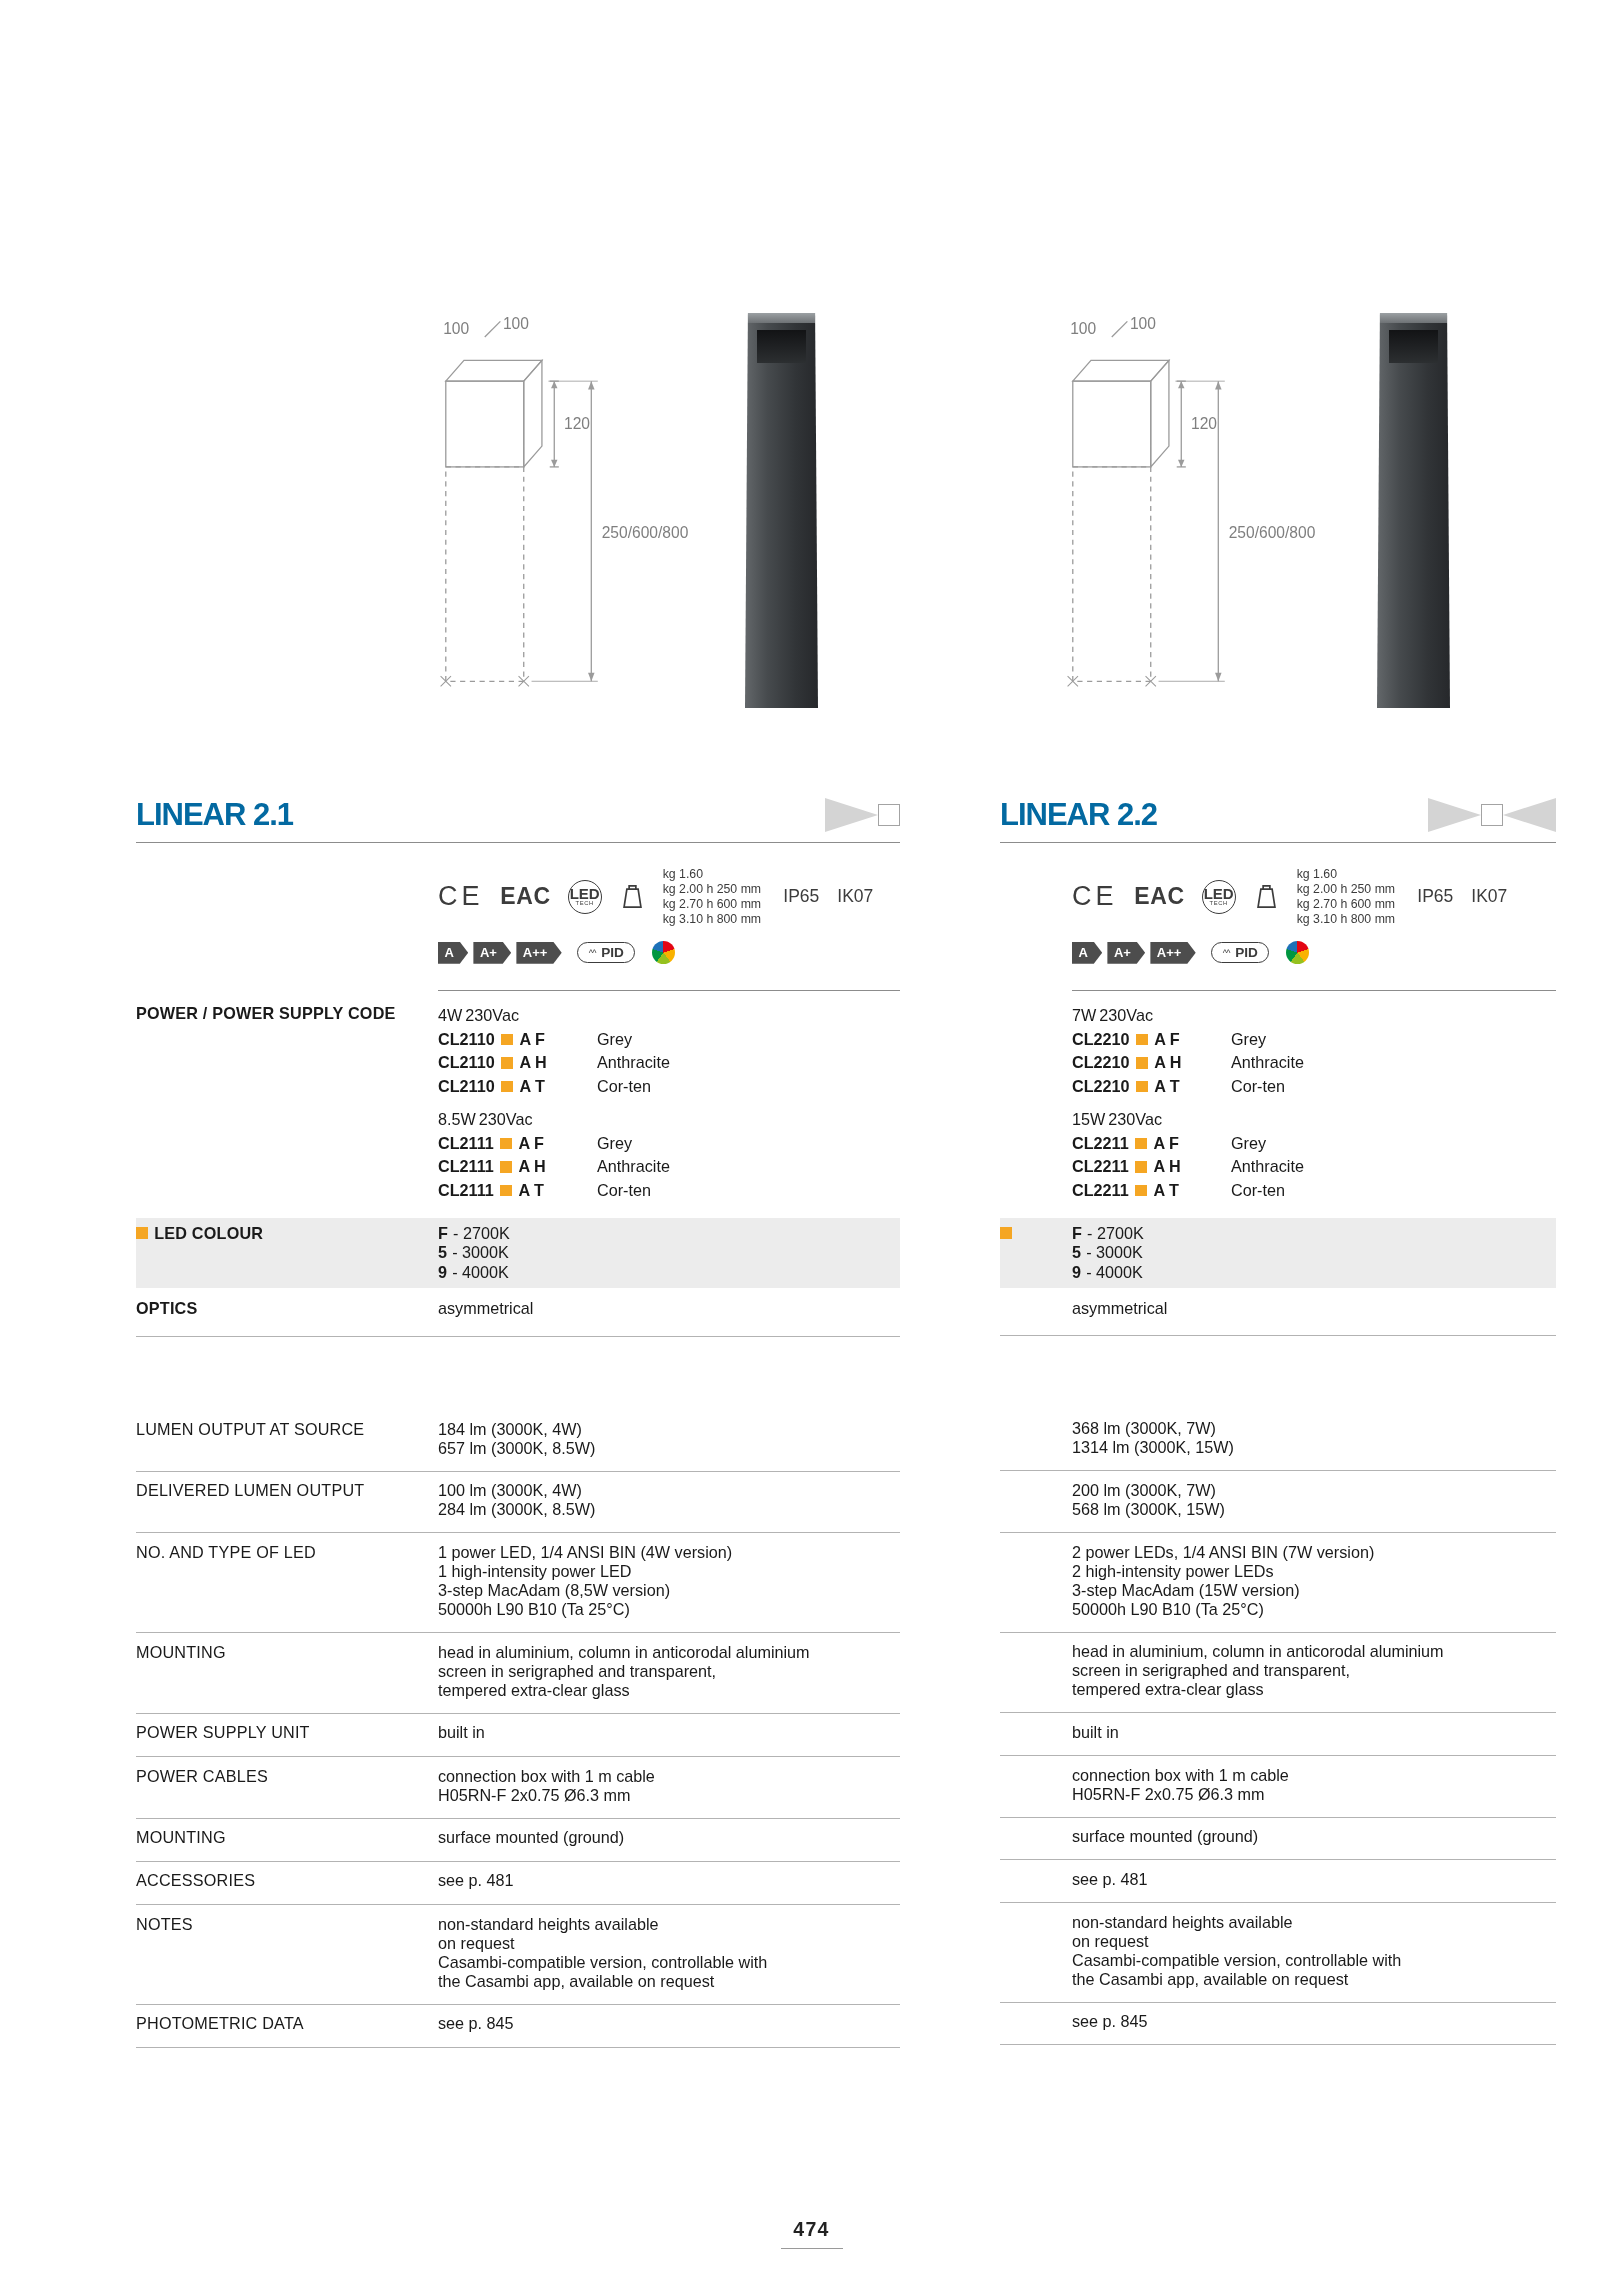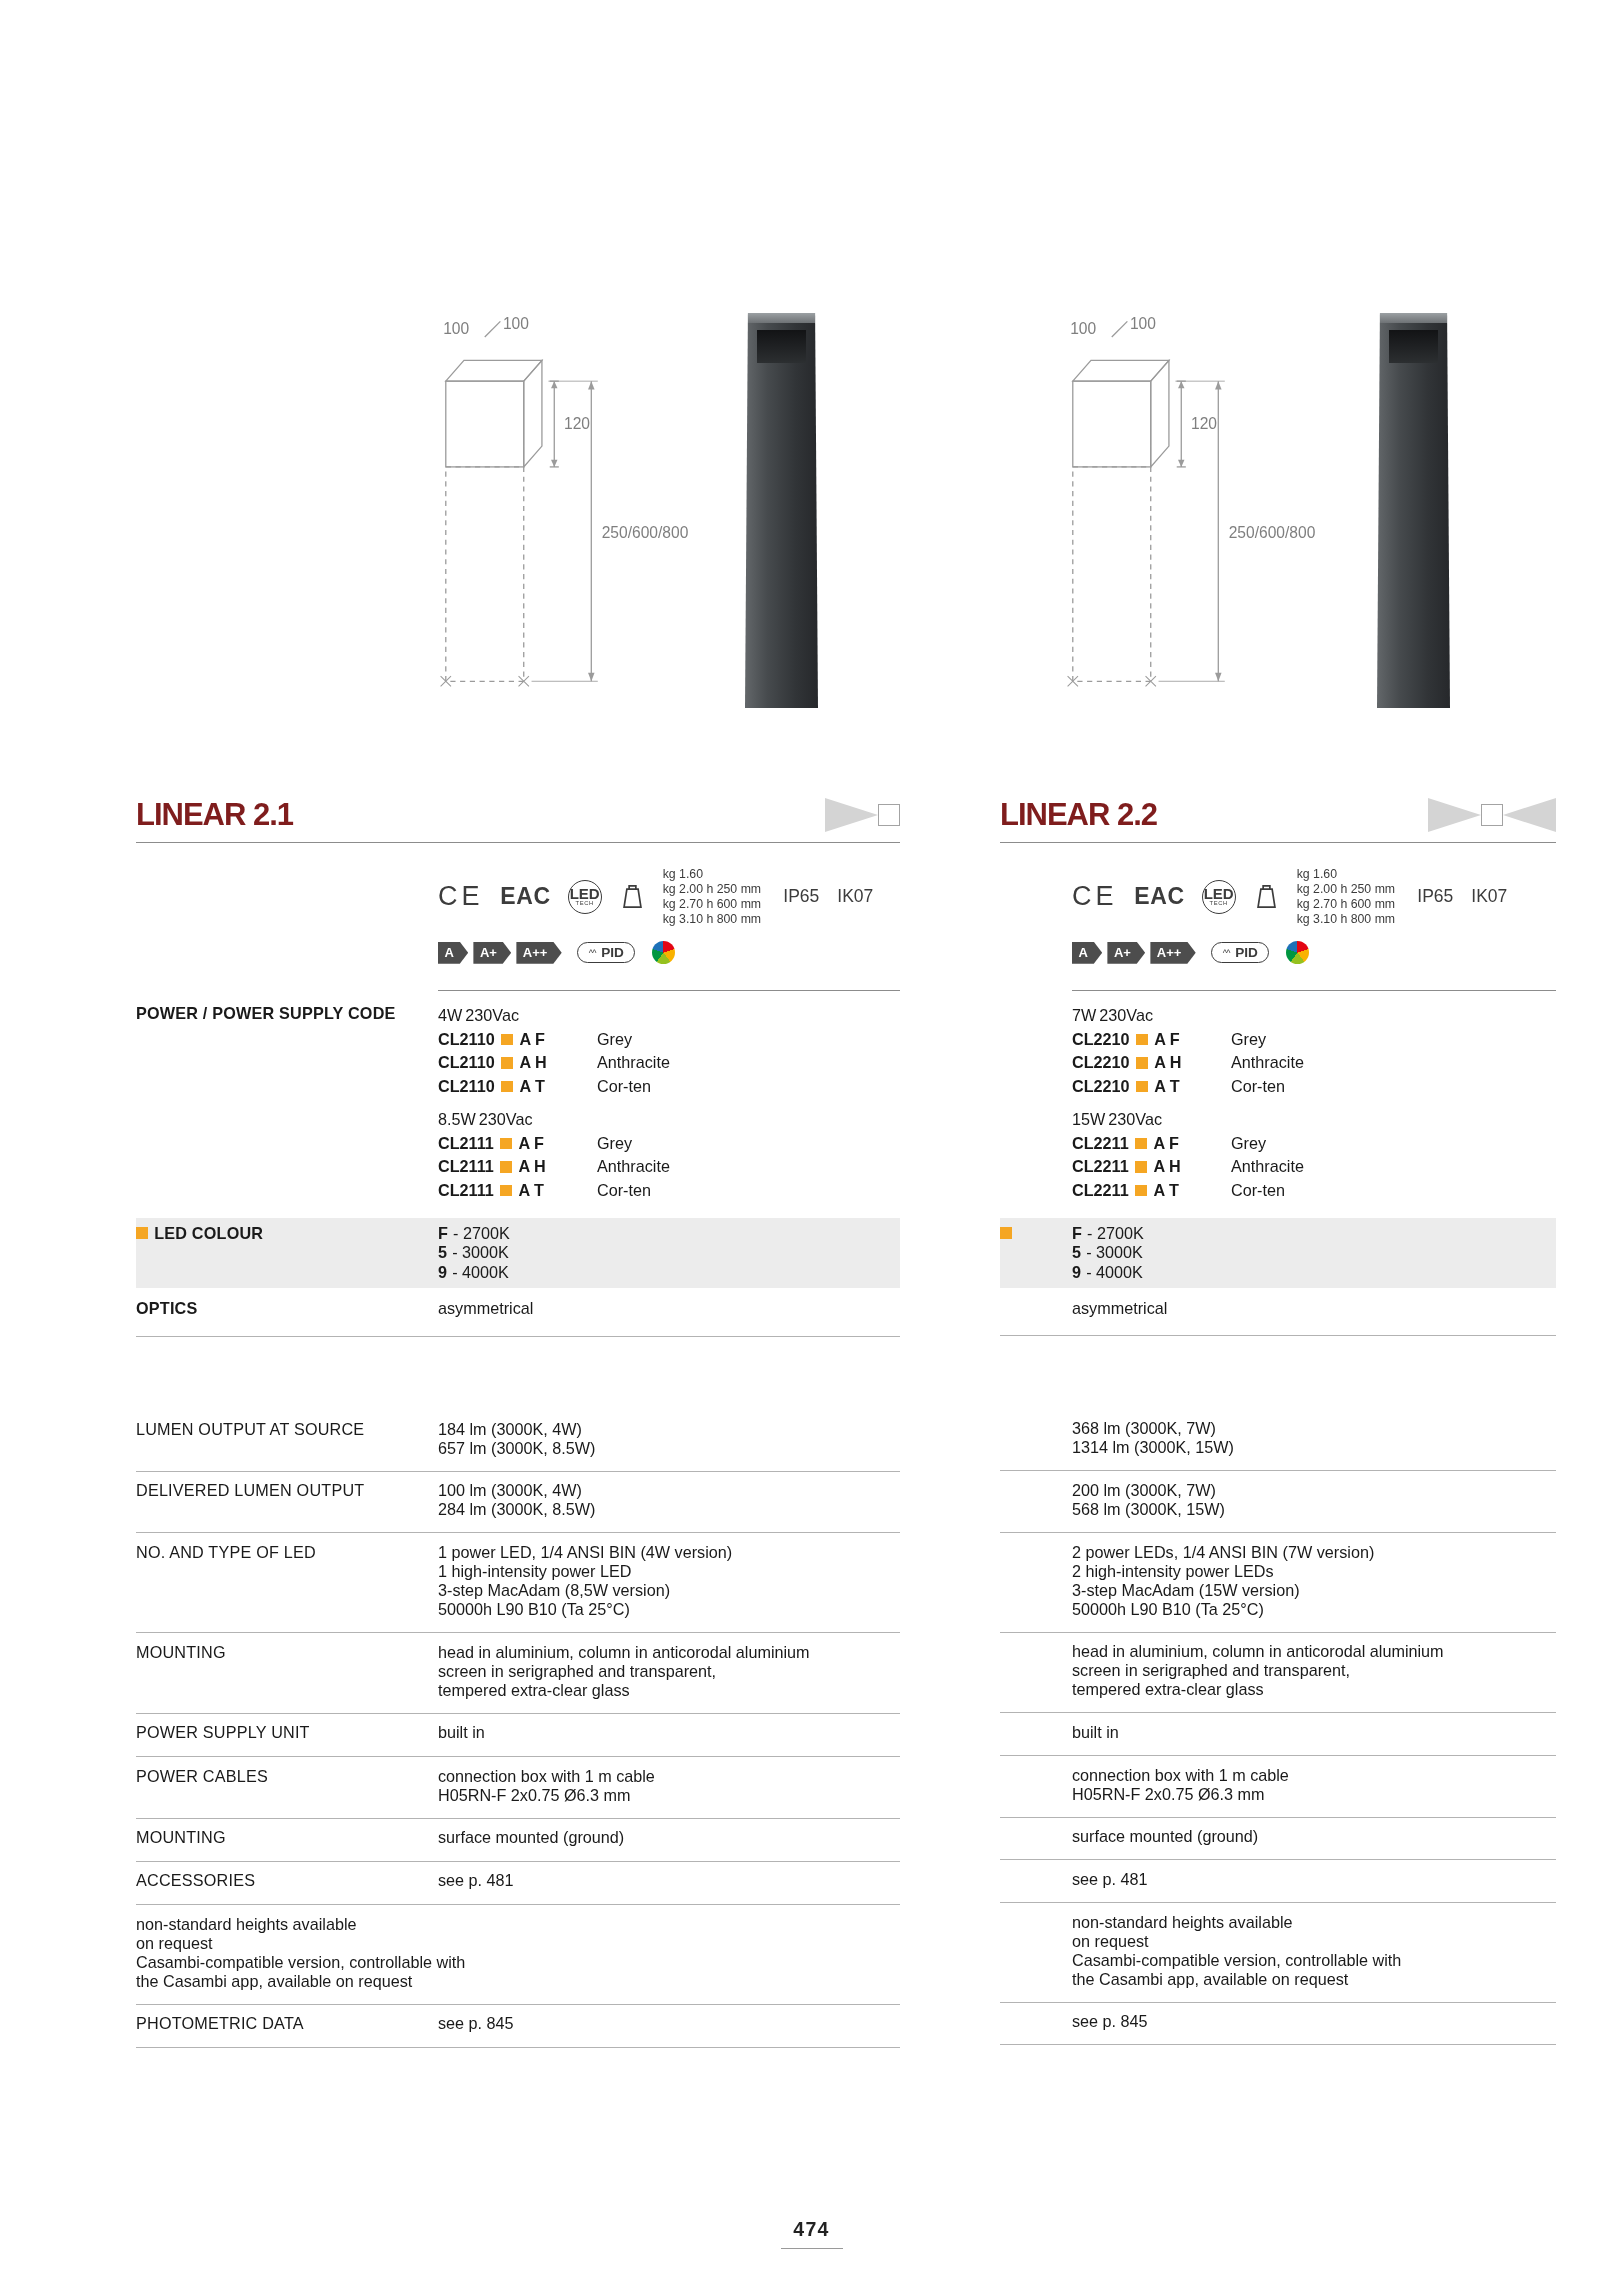--- a/index.html
+++ b/index.html
@@ -18,21 +18,21 @@
   .photo .window{position:absolute;top:17px;left:17%;right:17%;height:32.5px;display:block;
               background:linear-gradient(#121315,#2c2f31)}
 
   
   .product{position:absolute;top:798px;font-size:16.2px}
   .col-a{left:136px;width:764px}
   .col-b{left:1000px;width:556px}
 
   .title-row{display:flex;justify-content:space-between;align-items:flex-end;
              border-bottom:1.3px solid #8c8c8c;padding-bottom:10.4px}
-  .title-row h1{font-size:31px;line-height:34px;font-weight:700;letter-spacing:-1px;color:#7f1d1d}
+  .title-row h1{font-size:31px;line-height:34px;font-weight:700;letter-spacing:-1px;color:#0369a1}
   .beam{display:flex;align-items:center}
   .beam .fixture{width:22px;height:22px;border:1.9px solid #a3a3a3;background:#fff}
   .beam .tri-left{width:0;height:0;border-top:17px solid transparent;border-bottom:17px solid transparent;border-left:53px solid #d4d4d4}
   .beam .tri-right{width:0;height:0;border-top:17px solid transparent;border-bottom:17px solid transparent;border-right:53px solid #d4d4d4}
 
   .icons-block{border-bottom:1.3px solid #8c8c8c;padding:23.4px 0 26px}
   .col-a .icons-block{margin-left:302px}
   .col-b .icons-block{margin-left:72px}
   .cert-row{display:flex;align-items:center;gap:17px}
   .ce{font-size:27px;color:#3c3c3c;letter-spacing:3.9px}
@@ -267,20 +267,21 @@
     </div>
     <div class="row spec">
       <div class="lbl">MOUNTING</div>
       <div class="val lines">surface mounted (ground)</div>
     </div>
     <div class="row spec">
       <div class="lbl">ACCESSORIES</div>
       <div class="val lines">see p. 481</div>
     </div>
     <div class="row spec">
+      <div class="lbl">NOTES</div>
       <div class="val lines">non-standard heights available
 on request
 Casambi-compatible version, controllable with
 the Casambi app, available on request</div>
     </div>
     <div class="row spec">
       <div class="lbl">PHOTOMETRIC DATA</div>
       <div class="val lines">see p. 845</div>
     </div>
   </section>

